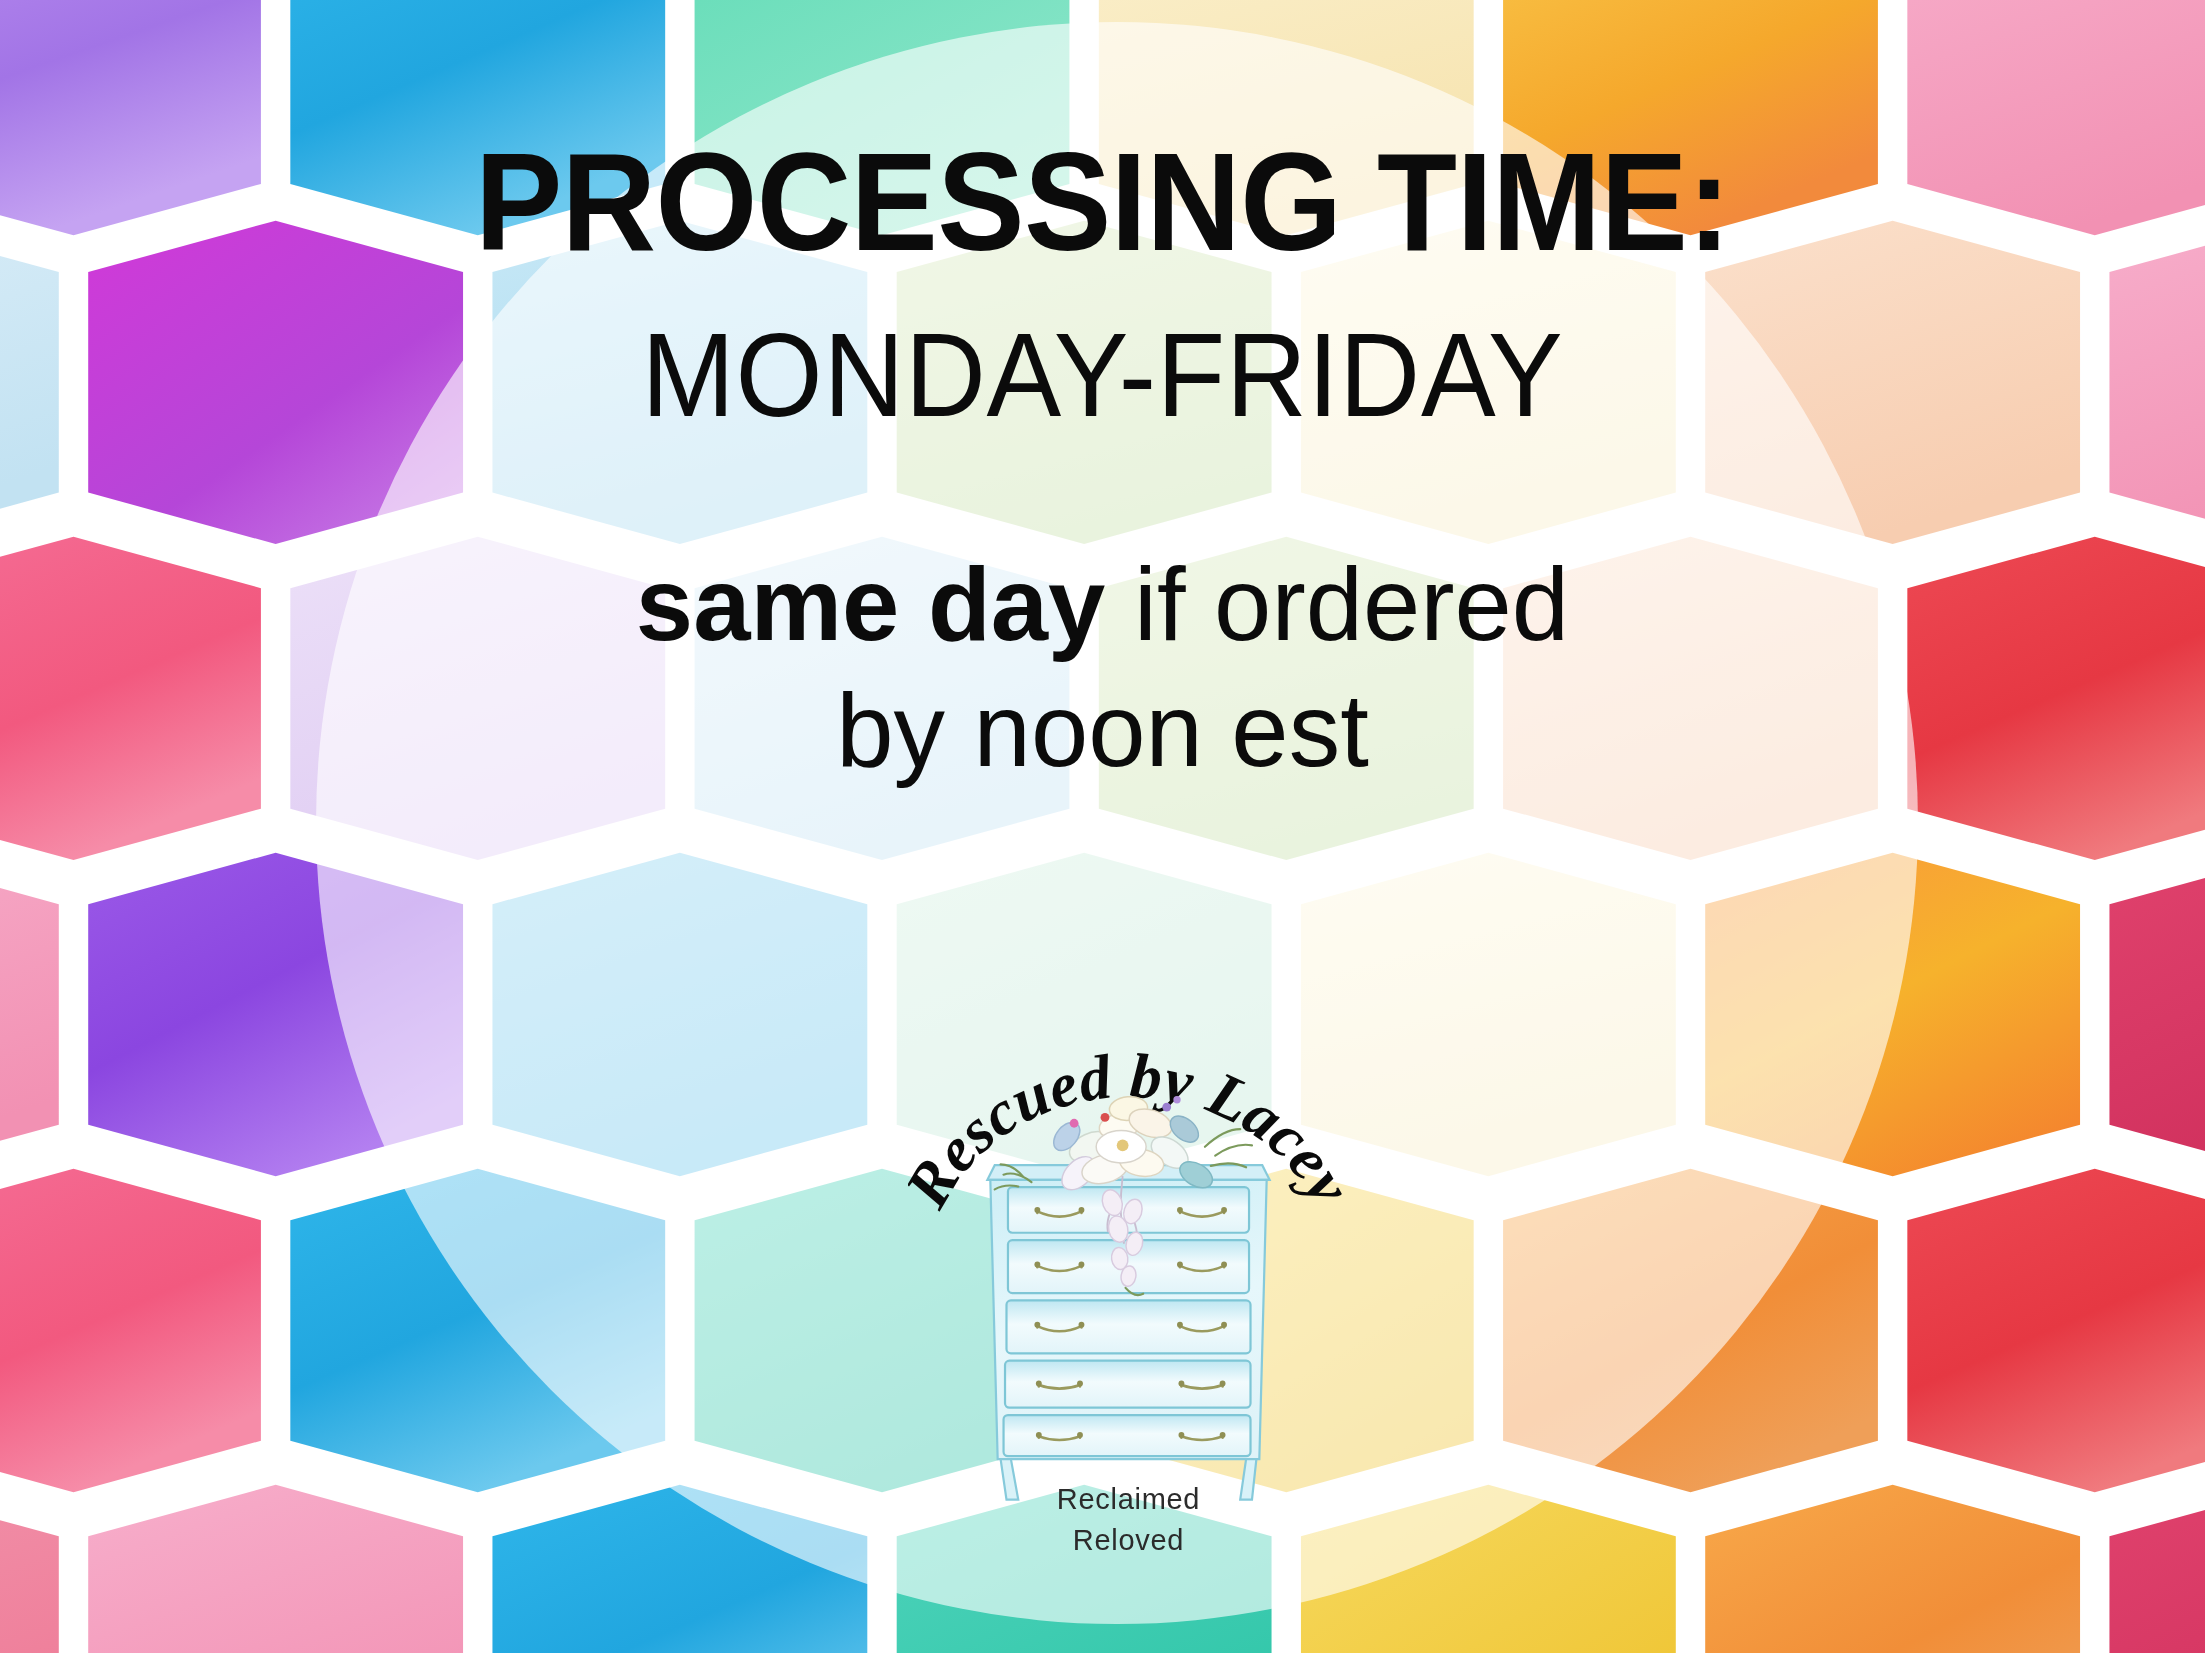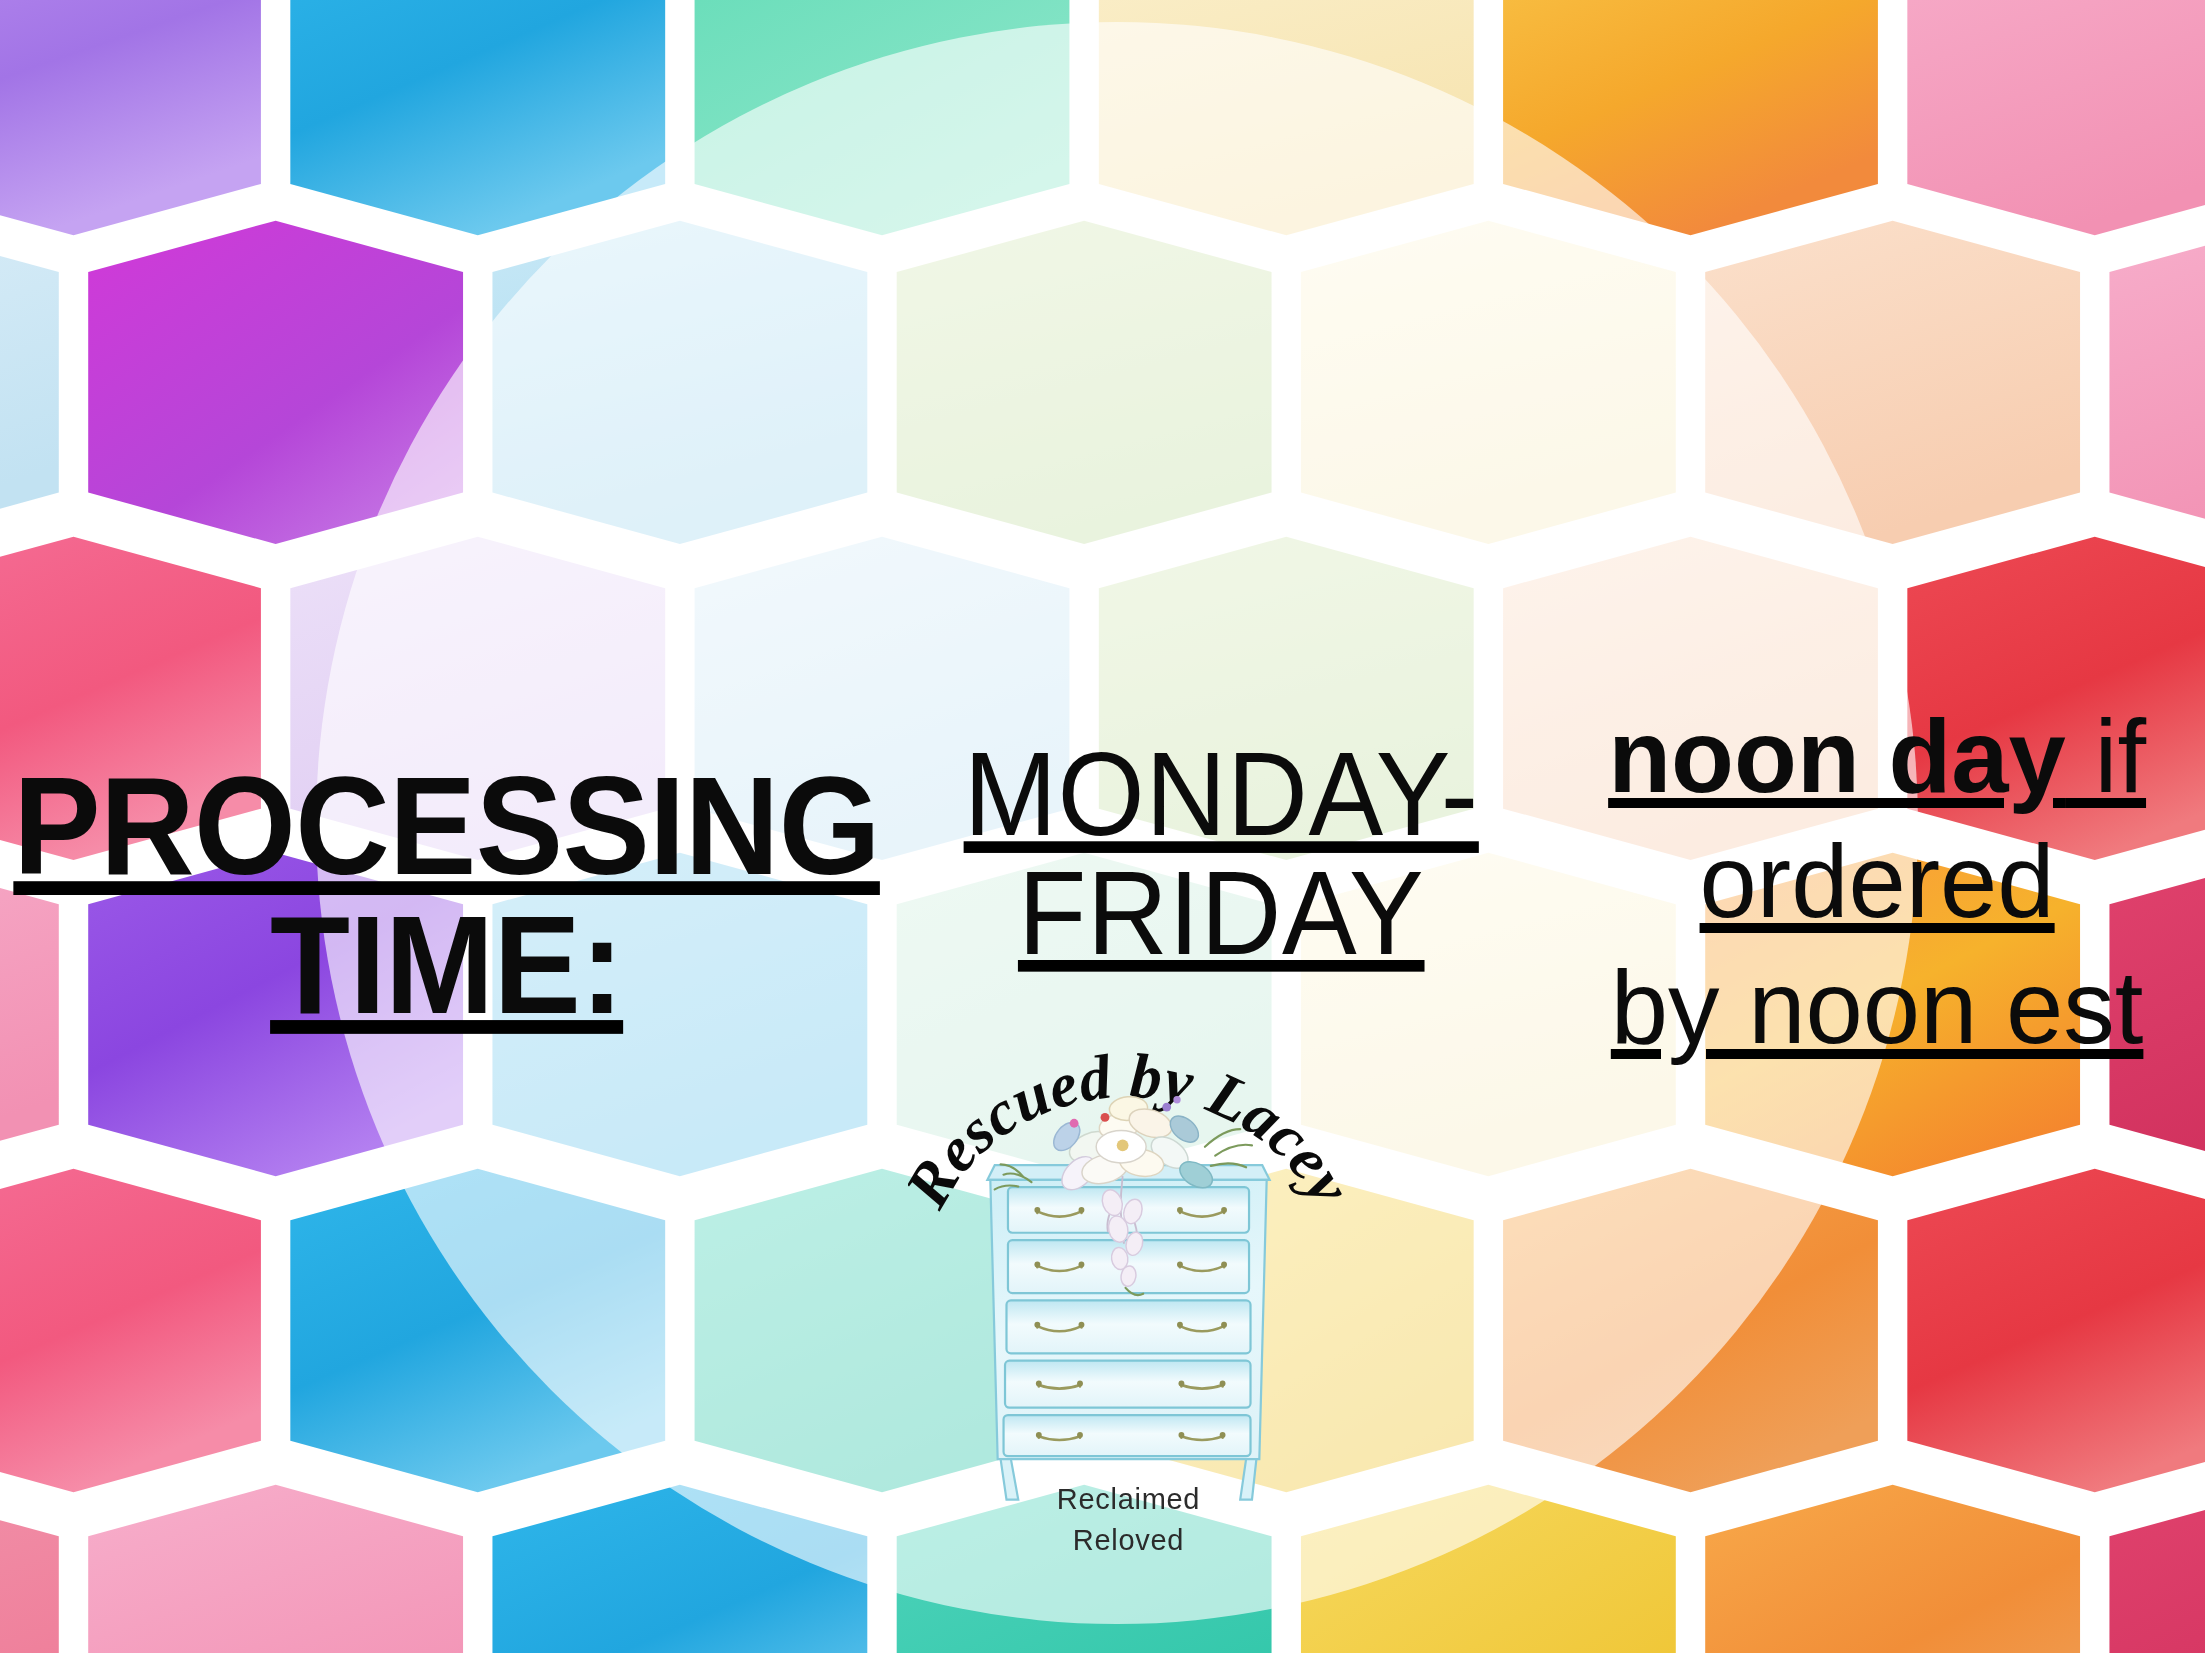--- a/index.html
+++ b/index.html
@@ -22,23 +22,22 @@
     left:316px; top:22px;
     width:1602px;height:1602px;
     border-radius:50%;
     background:rgba(255,255,255,0.62);
     pointer-events:none;
   }
 
   
   #content{
     position:absolute;inset:0;
-    display:flex;flex-direction:row;align-items:center;
+    display:flex;flex-direction:column;align-items:center;
     pointer-events:none;
-    text-decoration:underline;
   }
   .headline{
     margin:0;
     font-family:"Liberation Sans",sans-serif;
     font-weight:bold;
     font-size:131px;
     letter-spacing:-0.7px;
     color:#0b0b0b;
     line-height:1;
     margin-top:136px;
@@ -279,21 +278,21 @@
   </div>
 
   <div id="circle-wash"></div>
 
   <div id="content">
     <h1 class="headline">PROCESSING TIME:</h1>
 
     <h2 class="subhead">MONDAY-FRIDAY</h2>
 
     <p class="promo">
-      <span class="bold">noon day</span><span class="reg"> if ordered</span>
+      <span class="bold">same day</span><span class="reg"> if ordered</span>
       <span class="promo-line2 reg">by noon est</span>
     </p>
   </div>
 
   <div id="logo">
     <svg viewBox="0 0 600 790" xmlns="http://www.w3.org/2000/svg">
       <defs>
         <path id="arcpath" d="M 40 260 A 275 245 0 0 1 560 255" fill="none"></path>
         <linearGradient id="dresserBody" x1="0" y1="0" x2="0.2" y2="1">
           <stop offset="0%" stop-color="#cdeef6"></stop>

